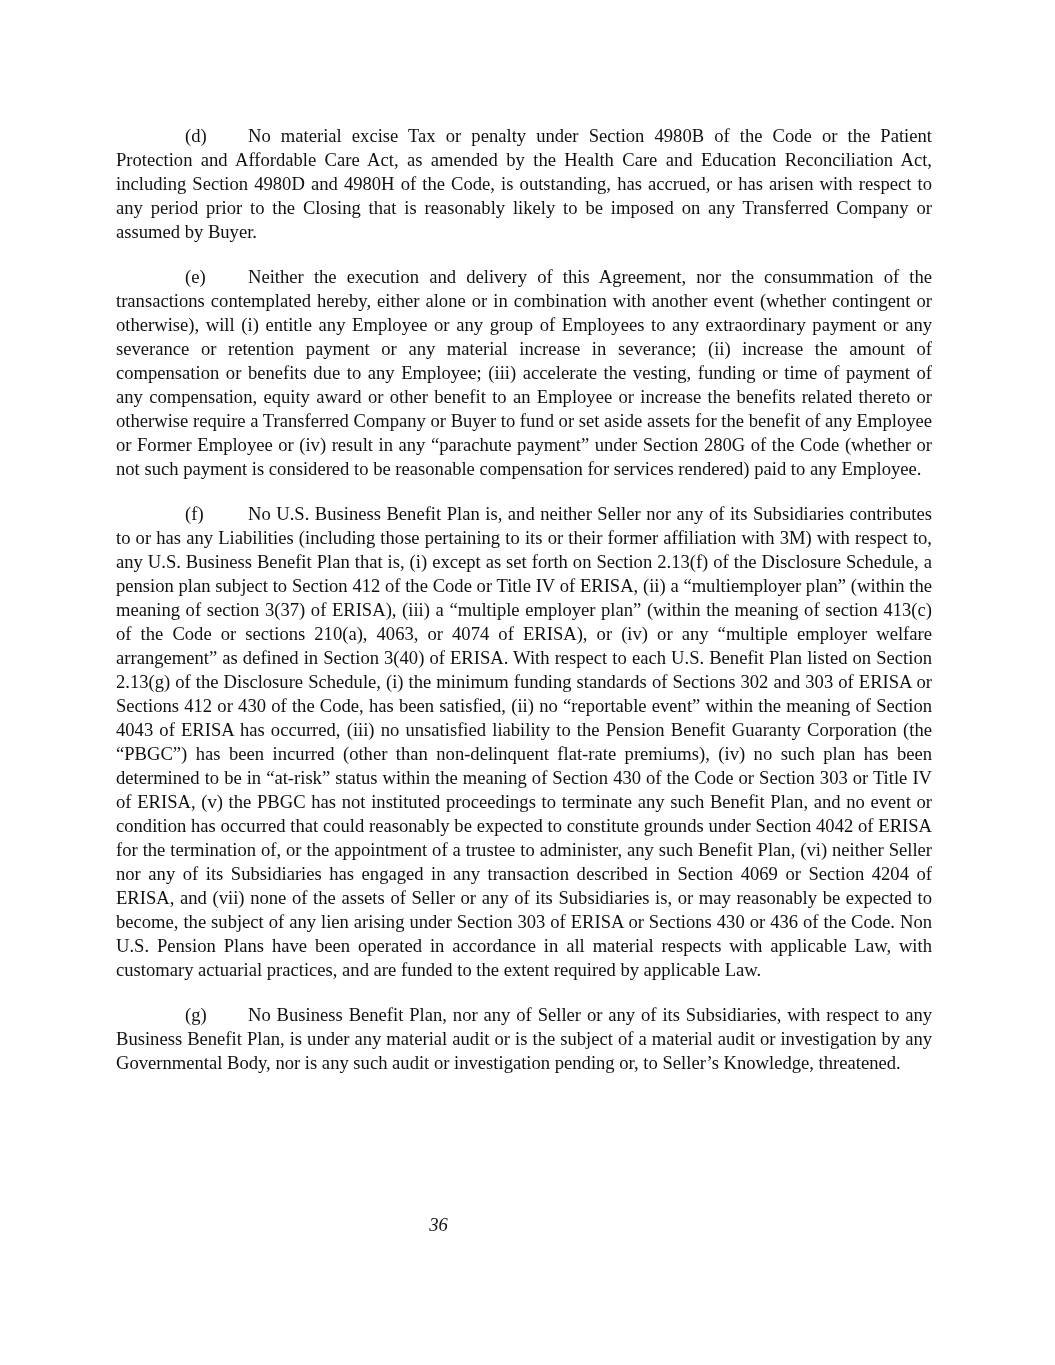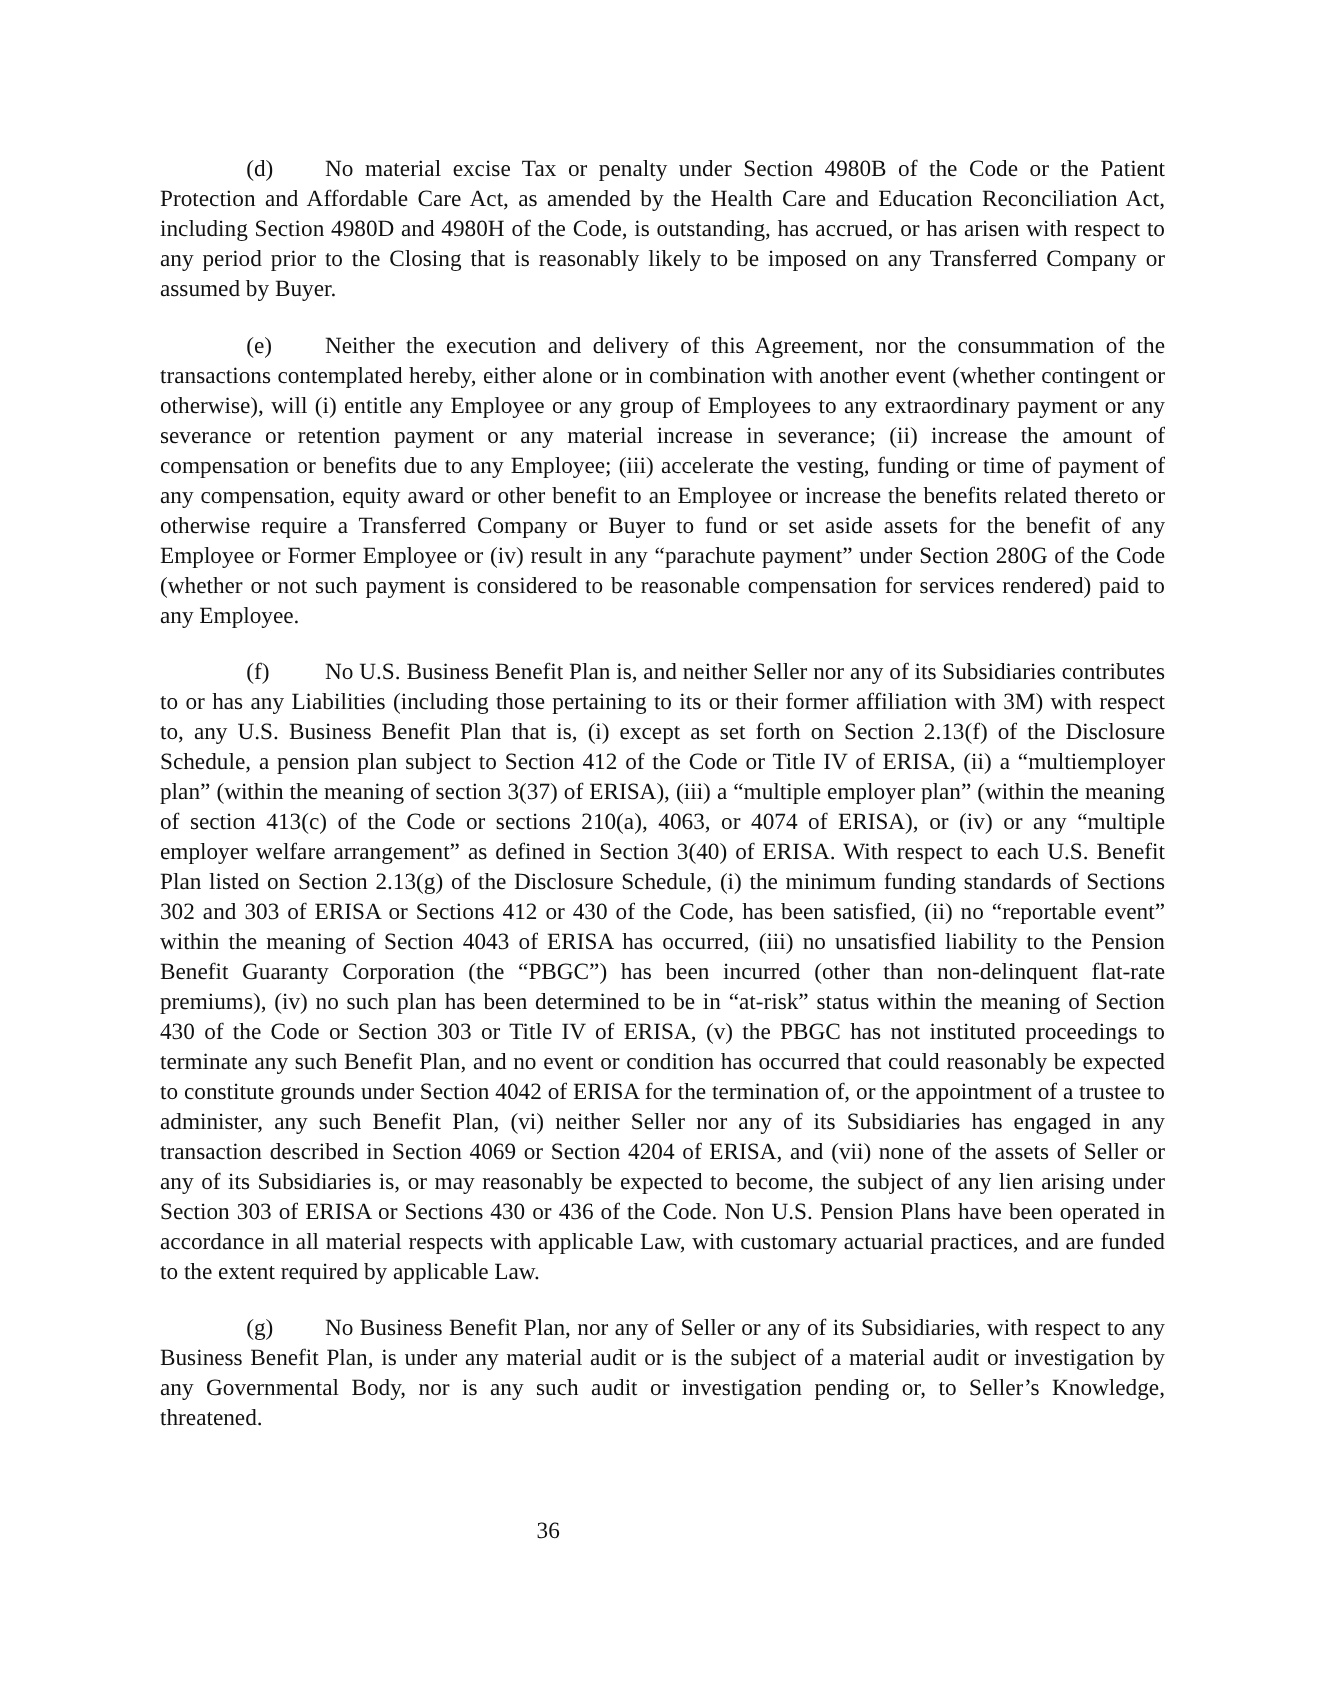--- a/index.html
+++ b/index.html
@@ -17,21 +17,21 @@
       position: absolute;
       left: 116px;
       top: 124px;
       width: 816px;
       font-family: "Liberation Serif", "DejaVu Serif", serif;
       font-size: 18.6px;
       line-height: 24px;
       color: #111111;
     }
     .para {
-      margin: 0 0 21px 12px;
+      margin: 0 0 21px 0;
       text-align: justify;
       text-align-last: left;
     }
     .label {
       display: inline-block;
       margin-left: 69px;
       width: 63px;
     }
     .u {
       text-underline-offset: 2px;
@@ -39,20 +39,21 @@
     .page-number {
       position: absolute;
       left: 0;
       width: 877px;
       top: 1213px;
       text-align: center;
       font-family: "Liberation Serif", "DejaVu Serif", serif;
       font-size: 18.6px;
       line-height: 24px;
       color: #111111;
+      font-style: italic;
     }
   </style>
 </head>
 <body>
 
 <div class="page">
 
   <p class="para">
     <span class="label">(d)</span><span>No material excise Tax or penalty under Section 4980B of the Code or the Patient Protection and Affordable Care Act, as amended by the Health Care and Education Reconciliation Act, including Section 4980D and 4980H of the Code, is outstanding, has accrued, or has arisen with respect to any period prior to the Closing that is reasonably likely to be imposed on any Transferred Company or assumed by Buyer.</span>
   </p>

